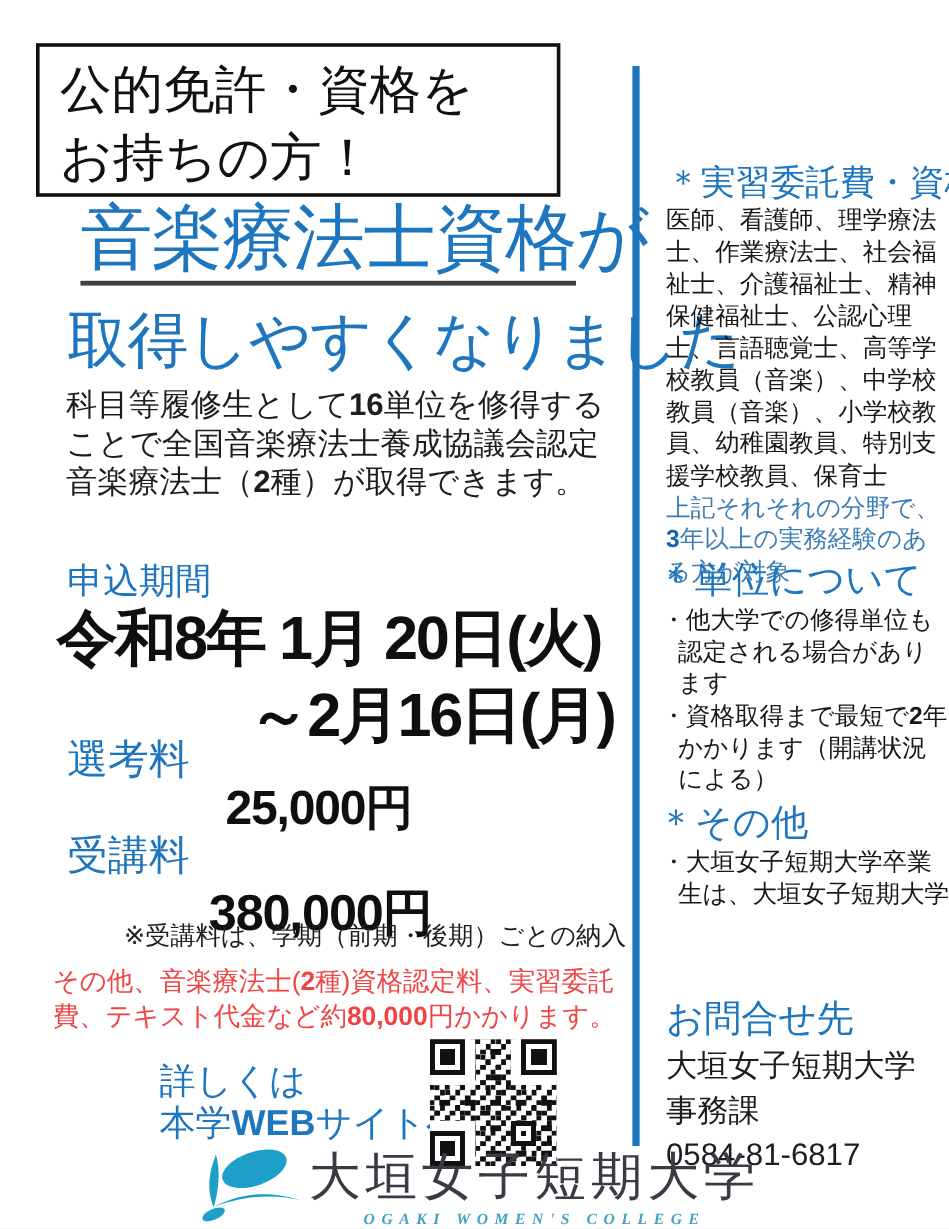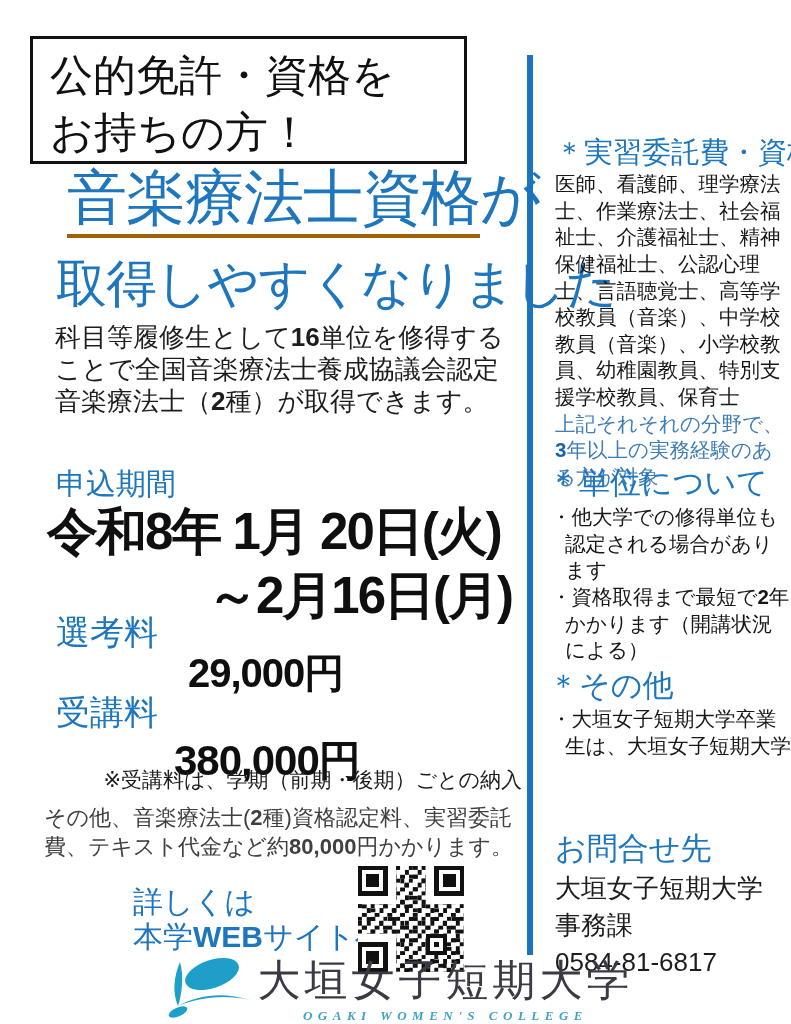--- a/index.html
+++ b/index.html
@@ -16,21 +16,21 @@
   
   .badge-box {
     left:30px; top:36px; width:437px; height:128px;
     border:3px solid #111; padding:8px 0 0 17px;
     font-size:43px; line-height:1.32; font-weight:500; color:#111;
   }
   .title1 {
     left:67px; top:168px; font-size:60px; line-height:1.0;
     color:#1d76be; letter-spacing:-1px; font-weight:500; white-space:nowrap;
   }
-  .title1 .ul { border-bottom:4px solid #a16207; padding-bottom:3px;margin-top:48px; }
+  .title1 .ul { border-bottom:4px solid #404040; padding-bottom:3px;margin-top:48px; }
   .title2 {
     left:56px; top:250px; font-size:51px; color:#1d76be;
     letter-spacing:-1px; font-weight:500; white-space:nowrap;text-align:right;
   }
   .intro {
     left:55px; top:322px; width:472px; font-size:26px; line-height:1.23;
     color:#1d1d1d; font-weight:500;
   }
   .intro b, .other b { font-weight:800; }
   .sec-label { color:#1d76be; font-weight:500; }
@@ -47,21 +47,21 @@
   .fee-value1 { left:188px; top:646px; font-size:40px; font-weight:900; letter-spacing:-1px; color:#0f0f0f; }
   .fee-label2 { left:56px; top:690px; font-size:34px; }
   .fee-value2 { left:174px; top:733px; font-size:42px; font-weight:900; letter-spacing:-1px; color:#0f0f0f; }
   .fee-unit { font-weight:600; letter-spacing:0; }
   .fee-note {
     left:45px; top:766px; width:477px; text-align:right;
     font-size:21px; color:#1d1d1d; font-weight:500;
   }
   .other {
     left:44px; top:804px; width:494px; font-size:22px; line-height:1.3;
-    color:#404040; font-weight:500;
+    color:#ef4444; font-weight:500;
   }
   .web {
     left:133px; top:884px; font-size:30px; line-height:1.17;
     color:#1d76be; font-weight:500;
   }
   .web b { font-weight:800; }
   .qr { left:358px; top:866px; width:106px; height:106px; }
 
   
   .divider {
@@ -123,21 +123,21 @@
   <div class="abs title1"><span class="ul">音楽療法士資格</span><span>が</span></div>
   <div class="abs title2">取得しやすくなりました</div>
 
   <div class="abs intro"><span>科目等履修生として</span><b>16</b><span>単位を修得することで全国音楽療法士養成協議会認定 音楽療法士（</span><b>2</b><span>種）が取得できます。</span></div>
 
   <div class="abs sec-label apply-label">申込期間</div>
   <div class="abs date1">令和8年 1月 20日(火)</div>
   <div class="abs date2">～2月16日(月)</div>
 
   <div class="abs sec-label fee-label1">選考料</div>
-  <div class="abs fee-value1"><span>29,000</span><span class="fee-unit">円</span></div>
+  <div class="abs fee-value1"><span>25,000</span><span class="fee-unit">円</span></div>
   <div class="abs sec-label fee-label2">受講料</div>
   <div class="abs fee-value2"><span>380,000</span><span class="fee-unit">円</span></div>
   <div class="abs fee-note">※受講料は、学期（前期・後期）ごとの納入</div>
 
   <div class="abs other"><span>その他、音楽療法士(</span><b>2</b><span>種)資格認定料、実習委託費、テキスト代金など約</span><b>80,000</b><span>円かかります。</span></div>
 
   <div class="abs web">
     <div>詳しくは</div>
     <div><span>本学</span><b>WEB</b><span>サイトへ</span></div>
   </div>

